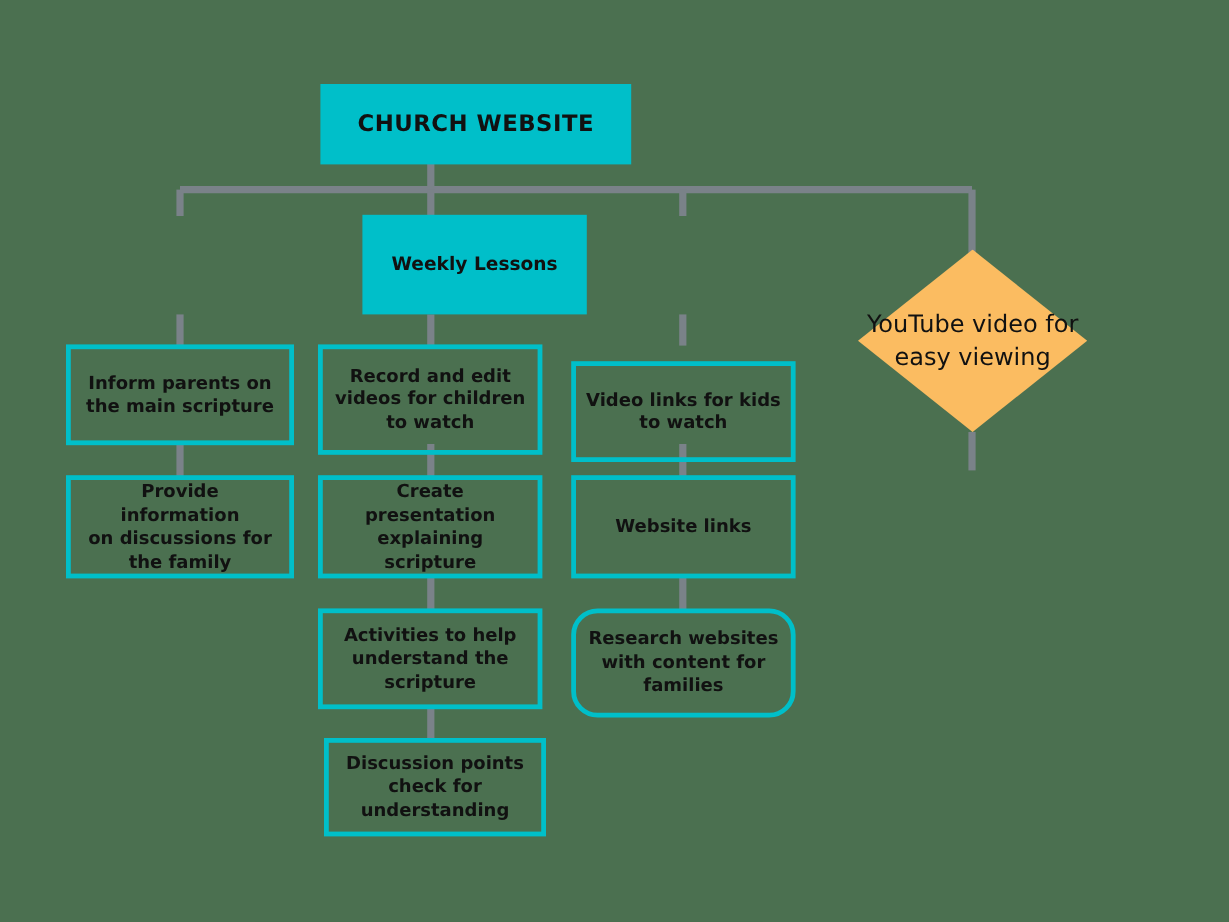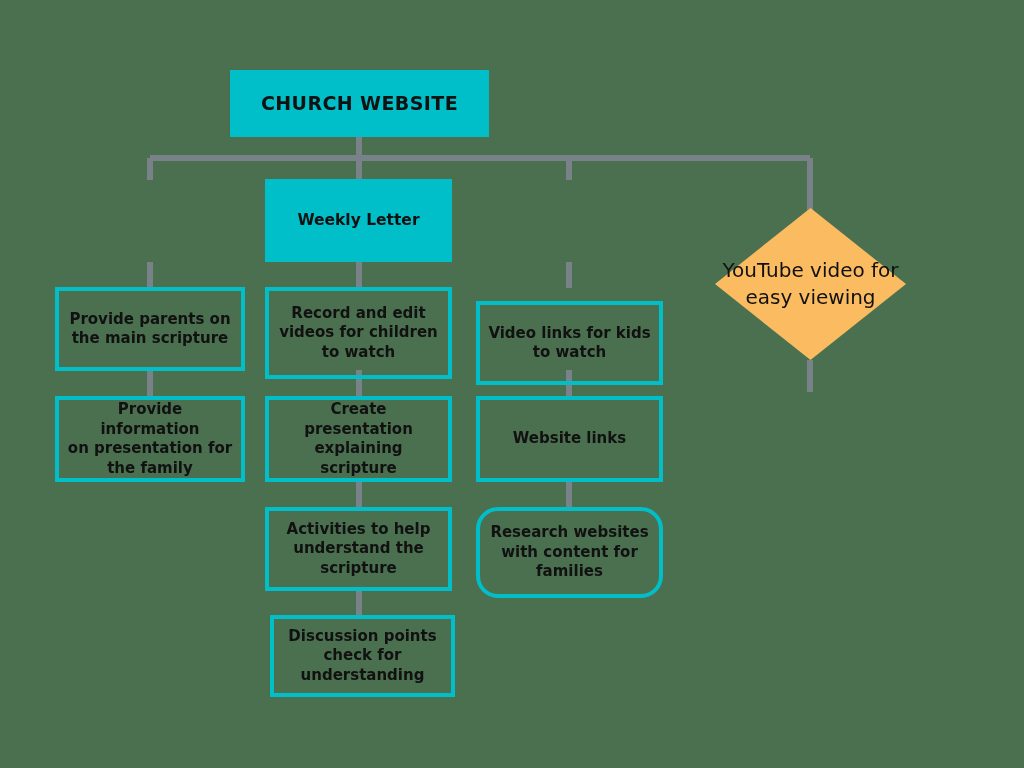--- a/index.html
+++ b/index.html
@@ -33,20 +33,21 @@
     display: flex;
     align-items: center;
     justify-content: center;
     text-align: center;
     color: #111111;
     line-height: 1.30;
   }
   .node.filled {
     background: #00bfc9;
     font-weight: bold;
+    margin-left: 37px;
   }
   .node.outlined {
     background: transparent;
     border: 4px solid #00bfc9;
   }
   .node .lbl {
     display: block;
     padding: 0 7px;
     white-space: pre-line;
   }
@@ -117,40 +118,40 @@
       <line x1="810" y1="360" x2="810" y2="392"></line>
     </g>
   </svg>
 
   <div class="node filled root" style="left:230px; top:70px; width:259px; height:67px;">
     <span class="lbl">CHURCH WEBSITE</span>
   </div>
 
 
   <div class="node filled level2" style="left:265px; top:179px; width:187px; height:83px;">
-    <span class="lbl">Weekly Letter</span>
+    <span class="lbl">Weekly Lessons</span>
   </div>
 
 
   <div class="diamond-wrap" style="left:715px; top:208px; width:191px; height:152px;">
     <svg width="191" height="152" viewBox="0 0 191 152">
       <polygon points="95.5,0 191,76 95.5,152 0,76" fill="#fbbc61"></polygon>
     </svg>
     <div class="diamond-label">YouTube video for
 easy viewing</div>
   </div>
 
   <div class="node outlined leaf" style="left:55px; top:287px; width:190px; height:84px;">
-    <span class="lbl">Provide parents on
+    <span class="lbl">Inform parents on
 the main scripture</span>
   </div>
 
   <div class="node outlined leaf" style="left:55px; top:396px; width:190px; height:86px;">
     <span class="lbl">Provide information
-on presentation for
+on discussions for
 the family</span>
   </div>
 
   <div class="node outlined leaf" style="left:265px; top:287px; width:187px; height:92px;">
     <span class="lbl">Record and edit
 videos for children
 to watch</span>
   </div>
 
   <div class="node outlined leaf" style="left:265px; top:396px; width:187px; height:86px;">

